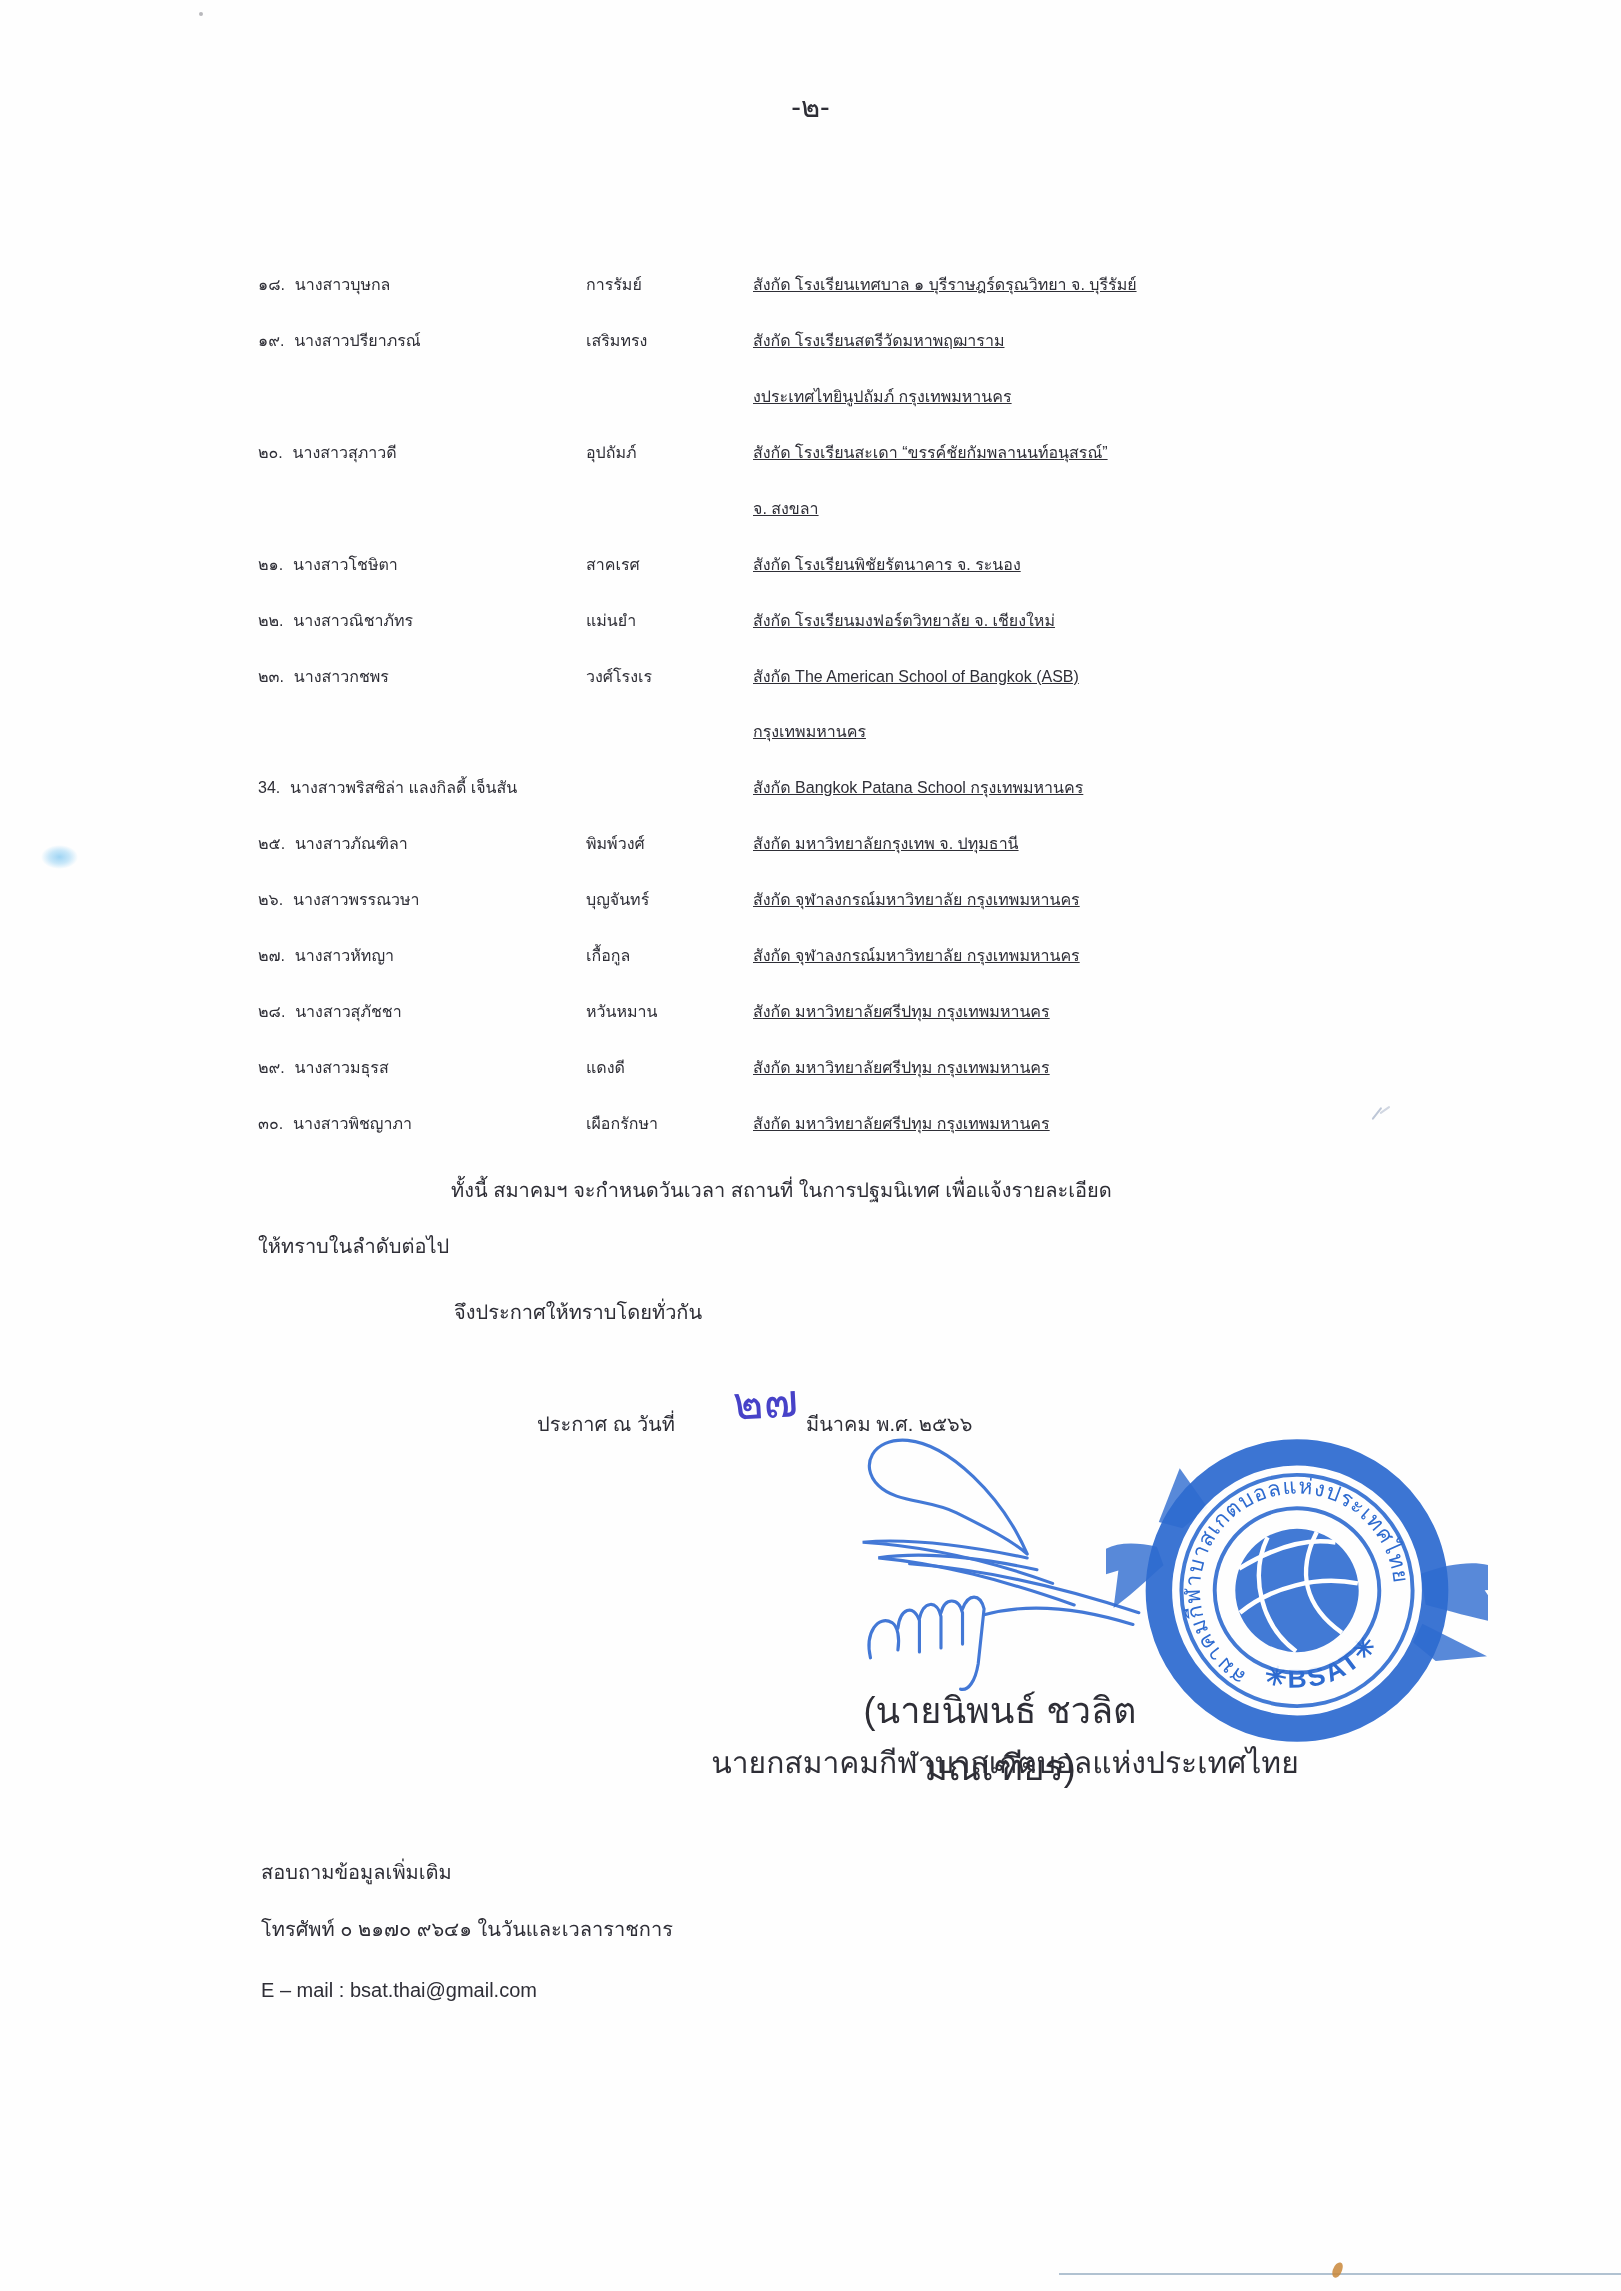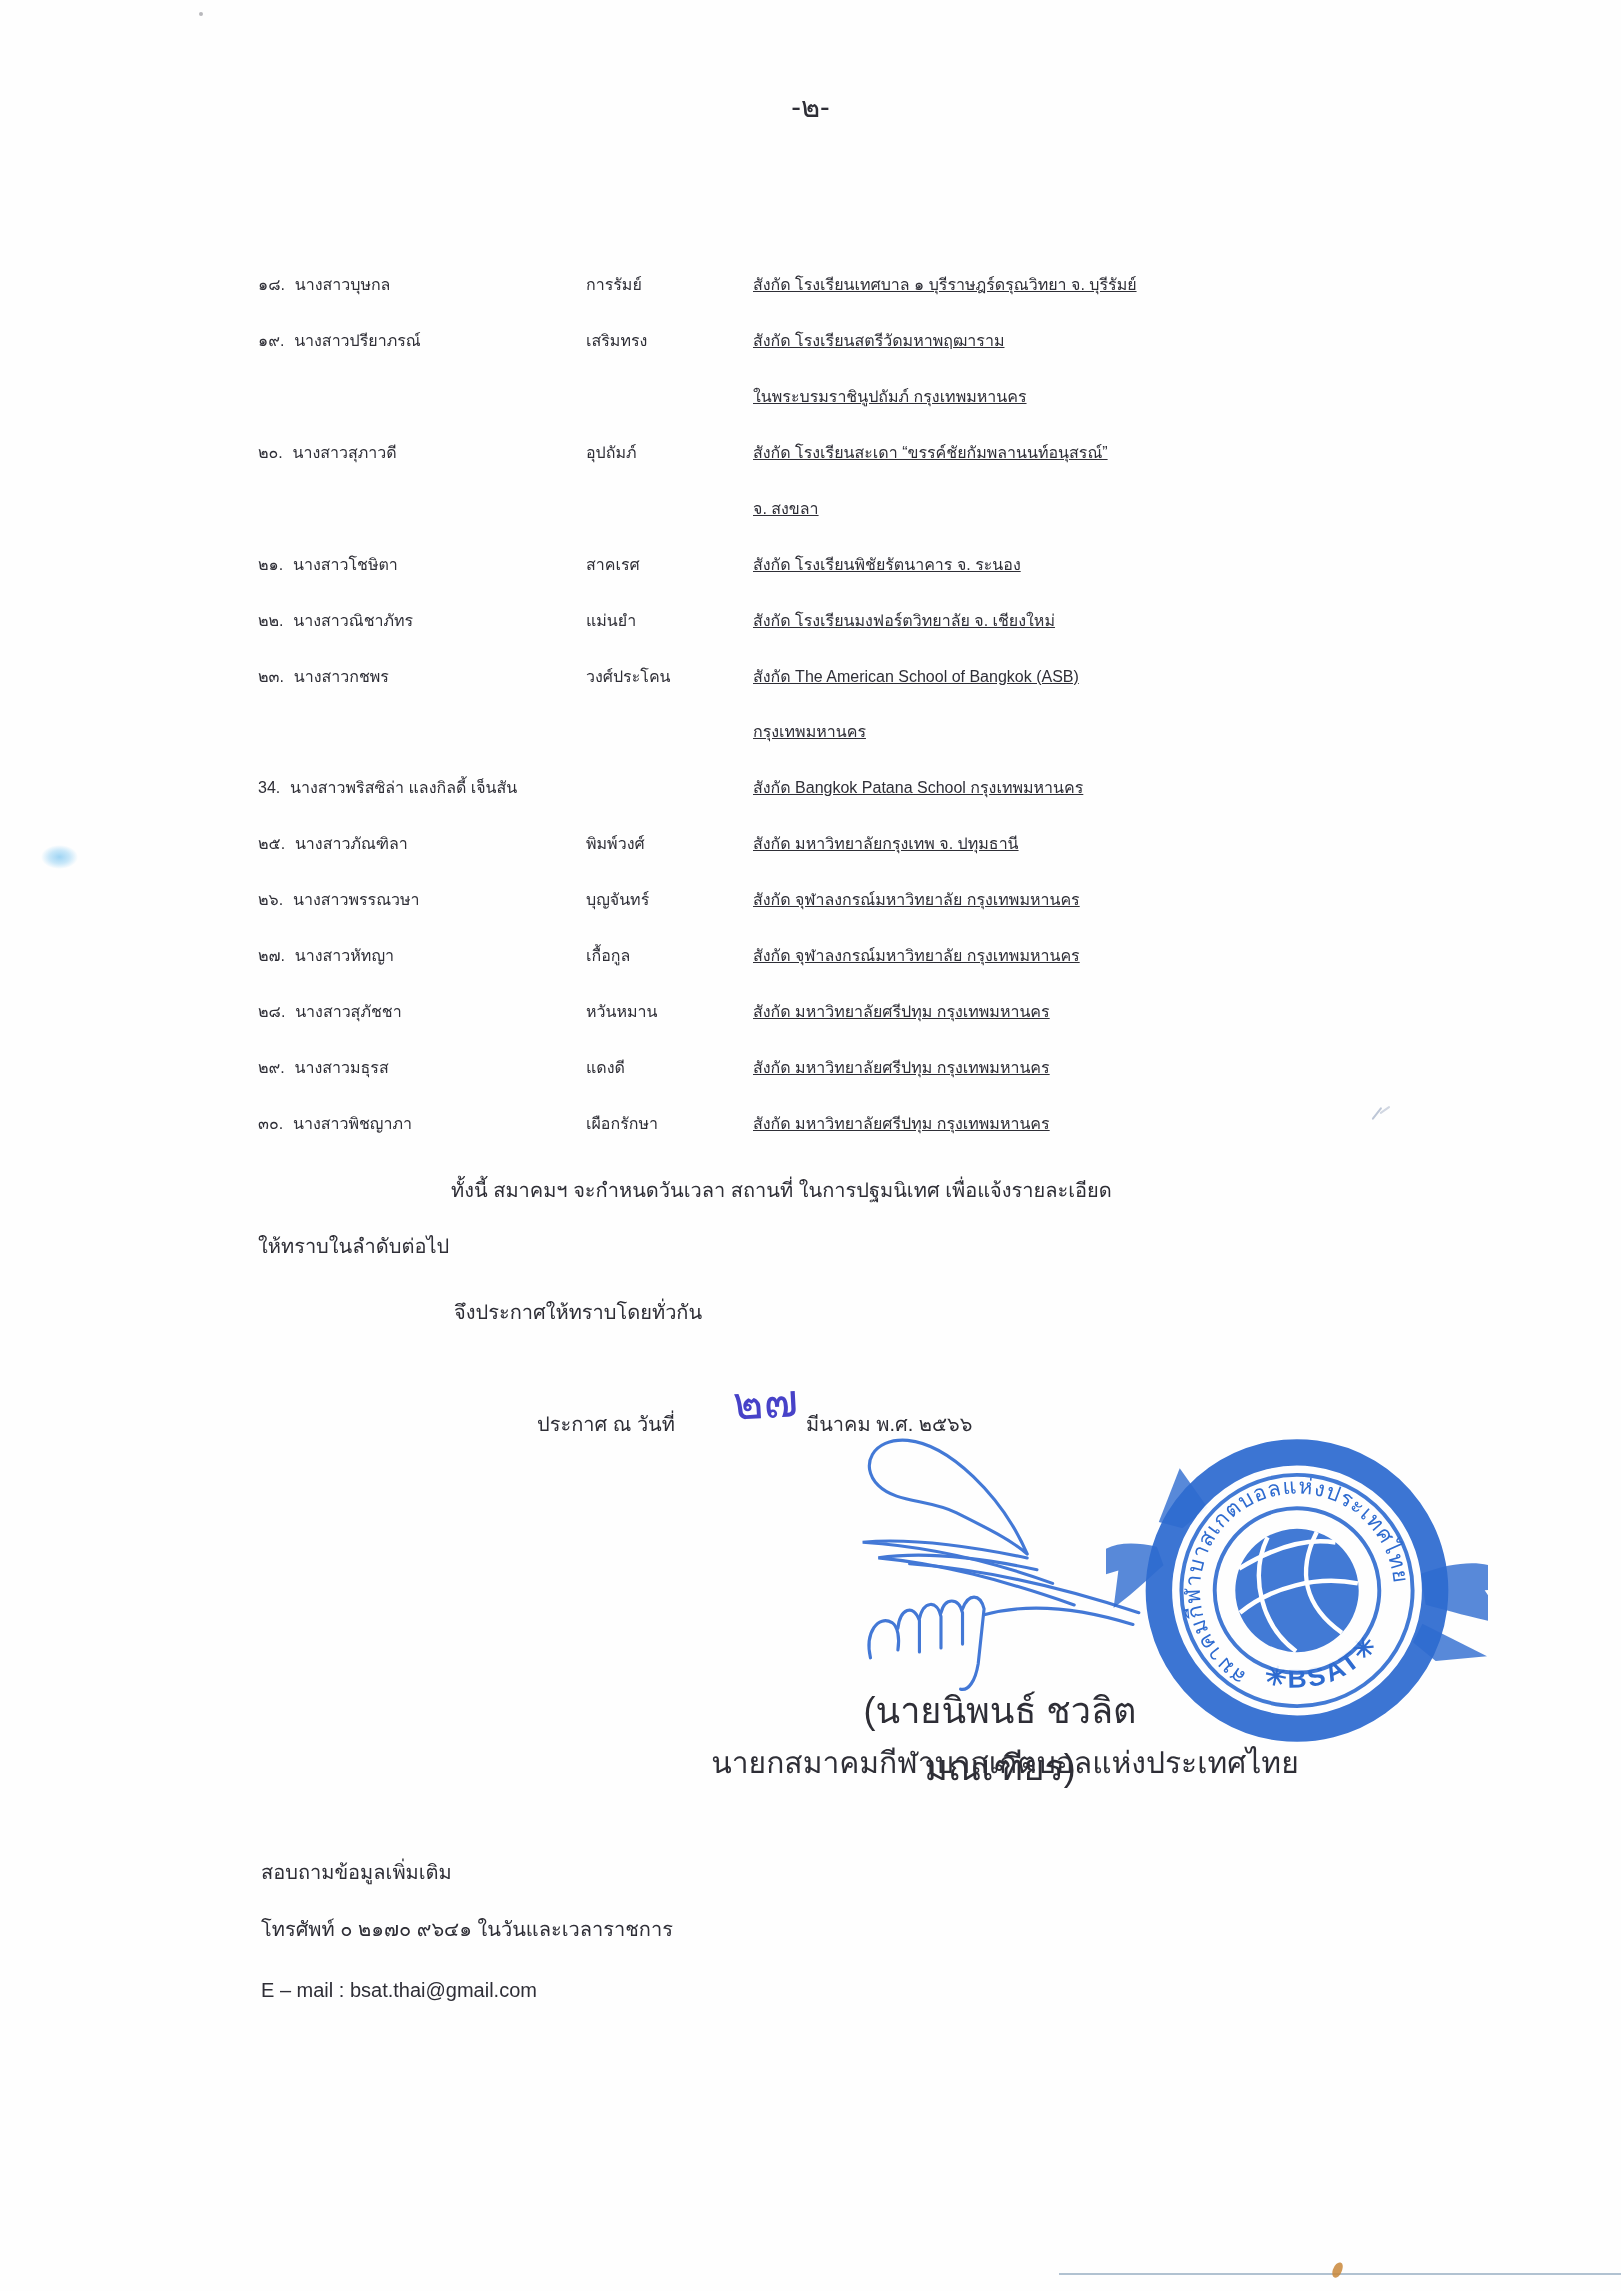--- a/index.html
+++ b/index.html
@@ -42,21 +42,21 @@
   <span class="c1"><span class="no">๑๘.</span><span>นางสาวบุษกล</span></span>
   <span class="c2">การรัมย์</span>
   <span class="c3">สังกัด โรงเรียนเทศบาล ๑ บุรีราษฎร์ดรุณวิทยา จ. บุรีรัมย์</span>
 </div>
 <div class="row" style="top:328px">
   <span class="c1"><span class="no">๑๙.</span><span>นางสาวปรียาภรณ์</span></span>
   <span class="c2">เสริมทรง</span>
   <span class="c3">สังกัด โรงเรียนสตรีวัดมหาพฤฒาราม</span>
 </div>
 <div class="row" style="top:384px">
-  <span class="c3">ในพระบรมราชินูปถัมภ์ กรุงเทพมหานคร</span>
+  <span class="c3">งประเทศไทยินูปถัมภ์ กรุงเทพมหานคร</span>
 </div>
 <div class="row" style="top:440px">
   <span class="c1"><span class="no">๒๐.</span><span>นางสาวสุภาวดี</span></span>
   <span class="c2">อุปถัมภ์</span>
   <span class="c3">สังกัด โรงเรียนสะเดา “ขรรค์ชัยกัมพลานนท์อนุสรณ์”</span>
 </div>
 <div class="row" style="top:496px">
   <span class="c3">จ. สงขลา</span>
 </div>
 <div class="row" style="top:552px">
@@ -64,21 +64,21 @@
   <span class="c2">สาคเรศ</span>
   <span class="c3">สังกัด โรงเรียนพิชัยรัตนาคาร จ. ระนอง</span>
 </div>
 <div class="row" style="top:608px">
   <span class="c1"><span class="no">๒๒.</span><span>นางสาวณิชาภัทร</span></span>
   <span class="c2">แม่นยำ</span>
   <span class="c3">สังกัด โรงเรียนมงฟอร์ตวิทยาลัย จ. เชียงใหม่</span>
 </div>
 <div class="row" style="top:664px">
   <span class="c1"><span class="no">๒๓.</span><span>นางสาวกชพร</span></span>
-  <span class="c2">วงศ์ประโคน</span>
+  <span class="c2">วงศ์โรงเร</span>
   <span class="c3">สังกัด The American School of Bangkok (ASB)</span>
 </div>
 <div class="row" style="top:719px">
   <span class="c3">กรุงเทพมหานคร</span>
 </div>
 <div class="row" style="top:775px">
   <span class="c1"><span class="no">34.</span><span>นางสาวพริสซิล่า แลงกิลดี้ เจ็นสัน</span></span>
   <span class="c3">สังกัด Bangkok Patana School กรุงเทพมหานคร</span>
 </div>
 <div class="row" style="top:831px">

